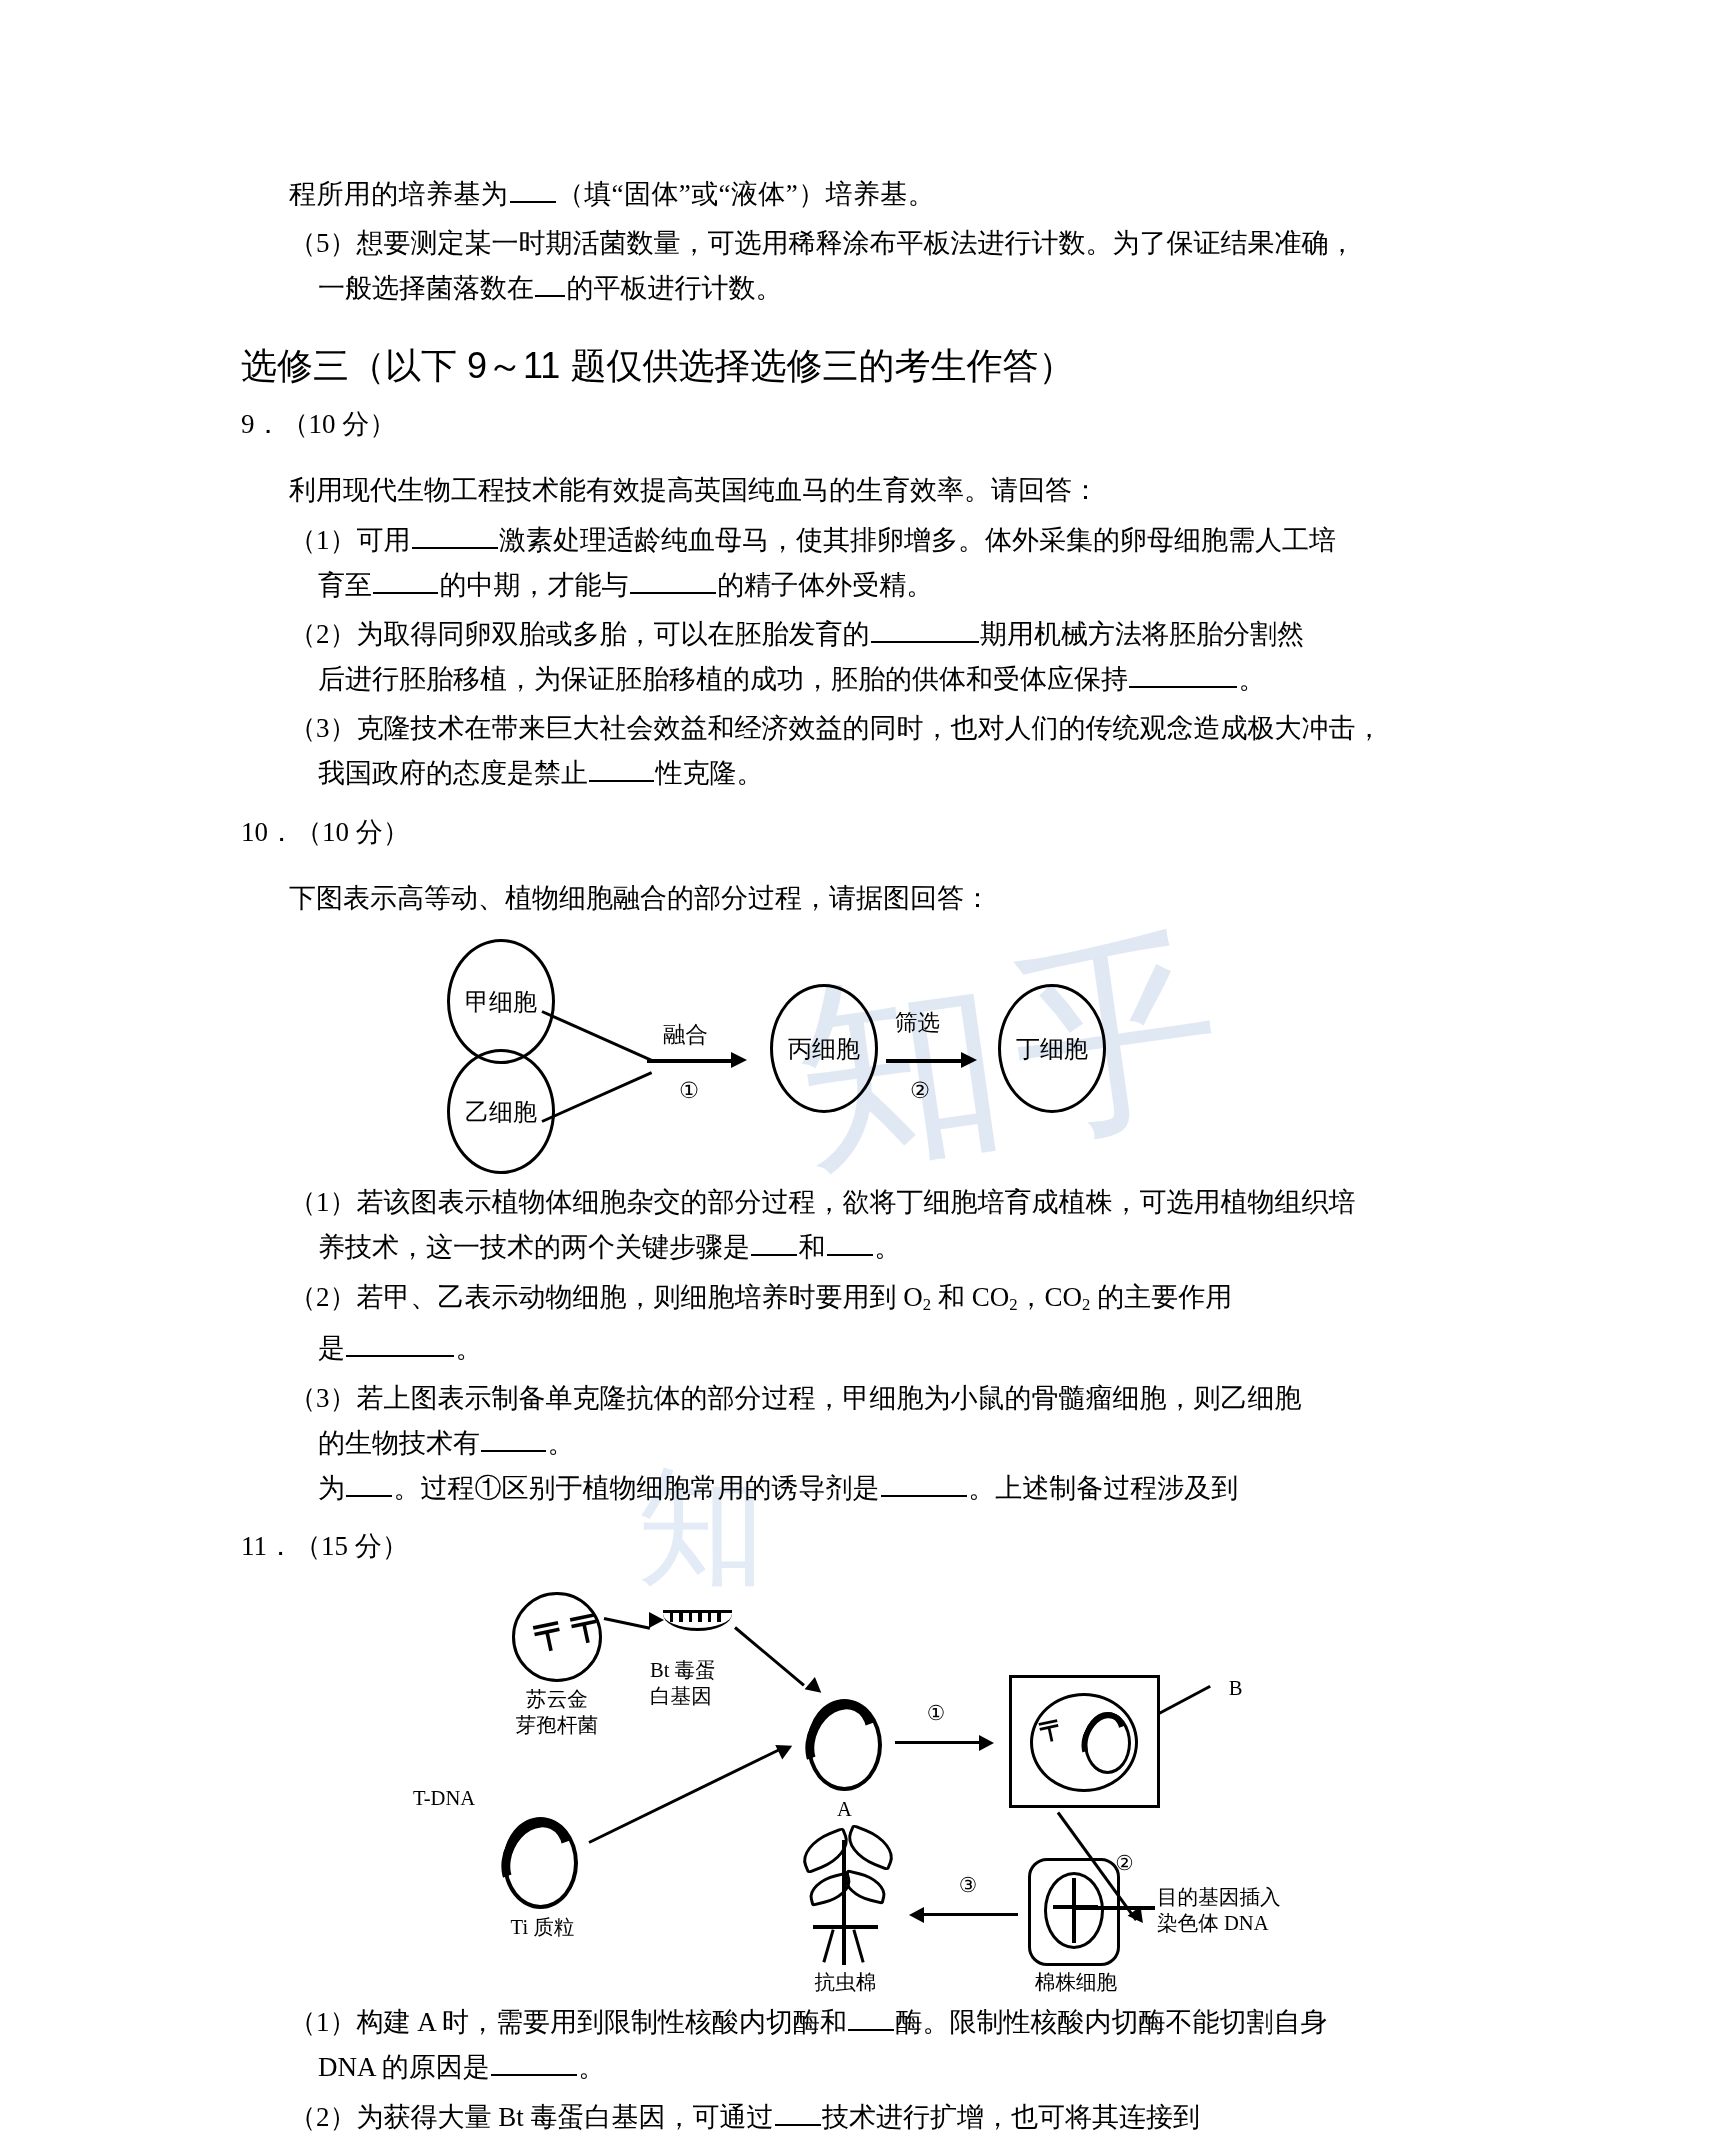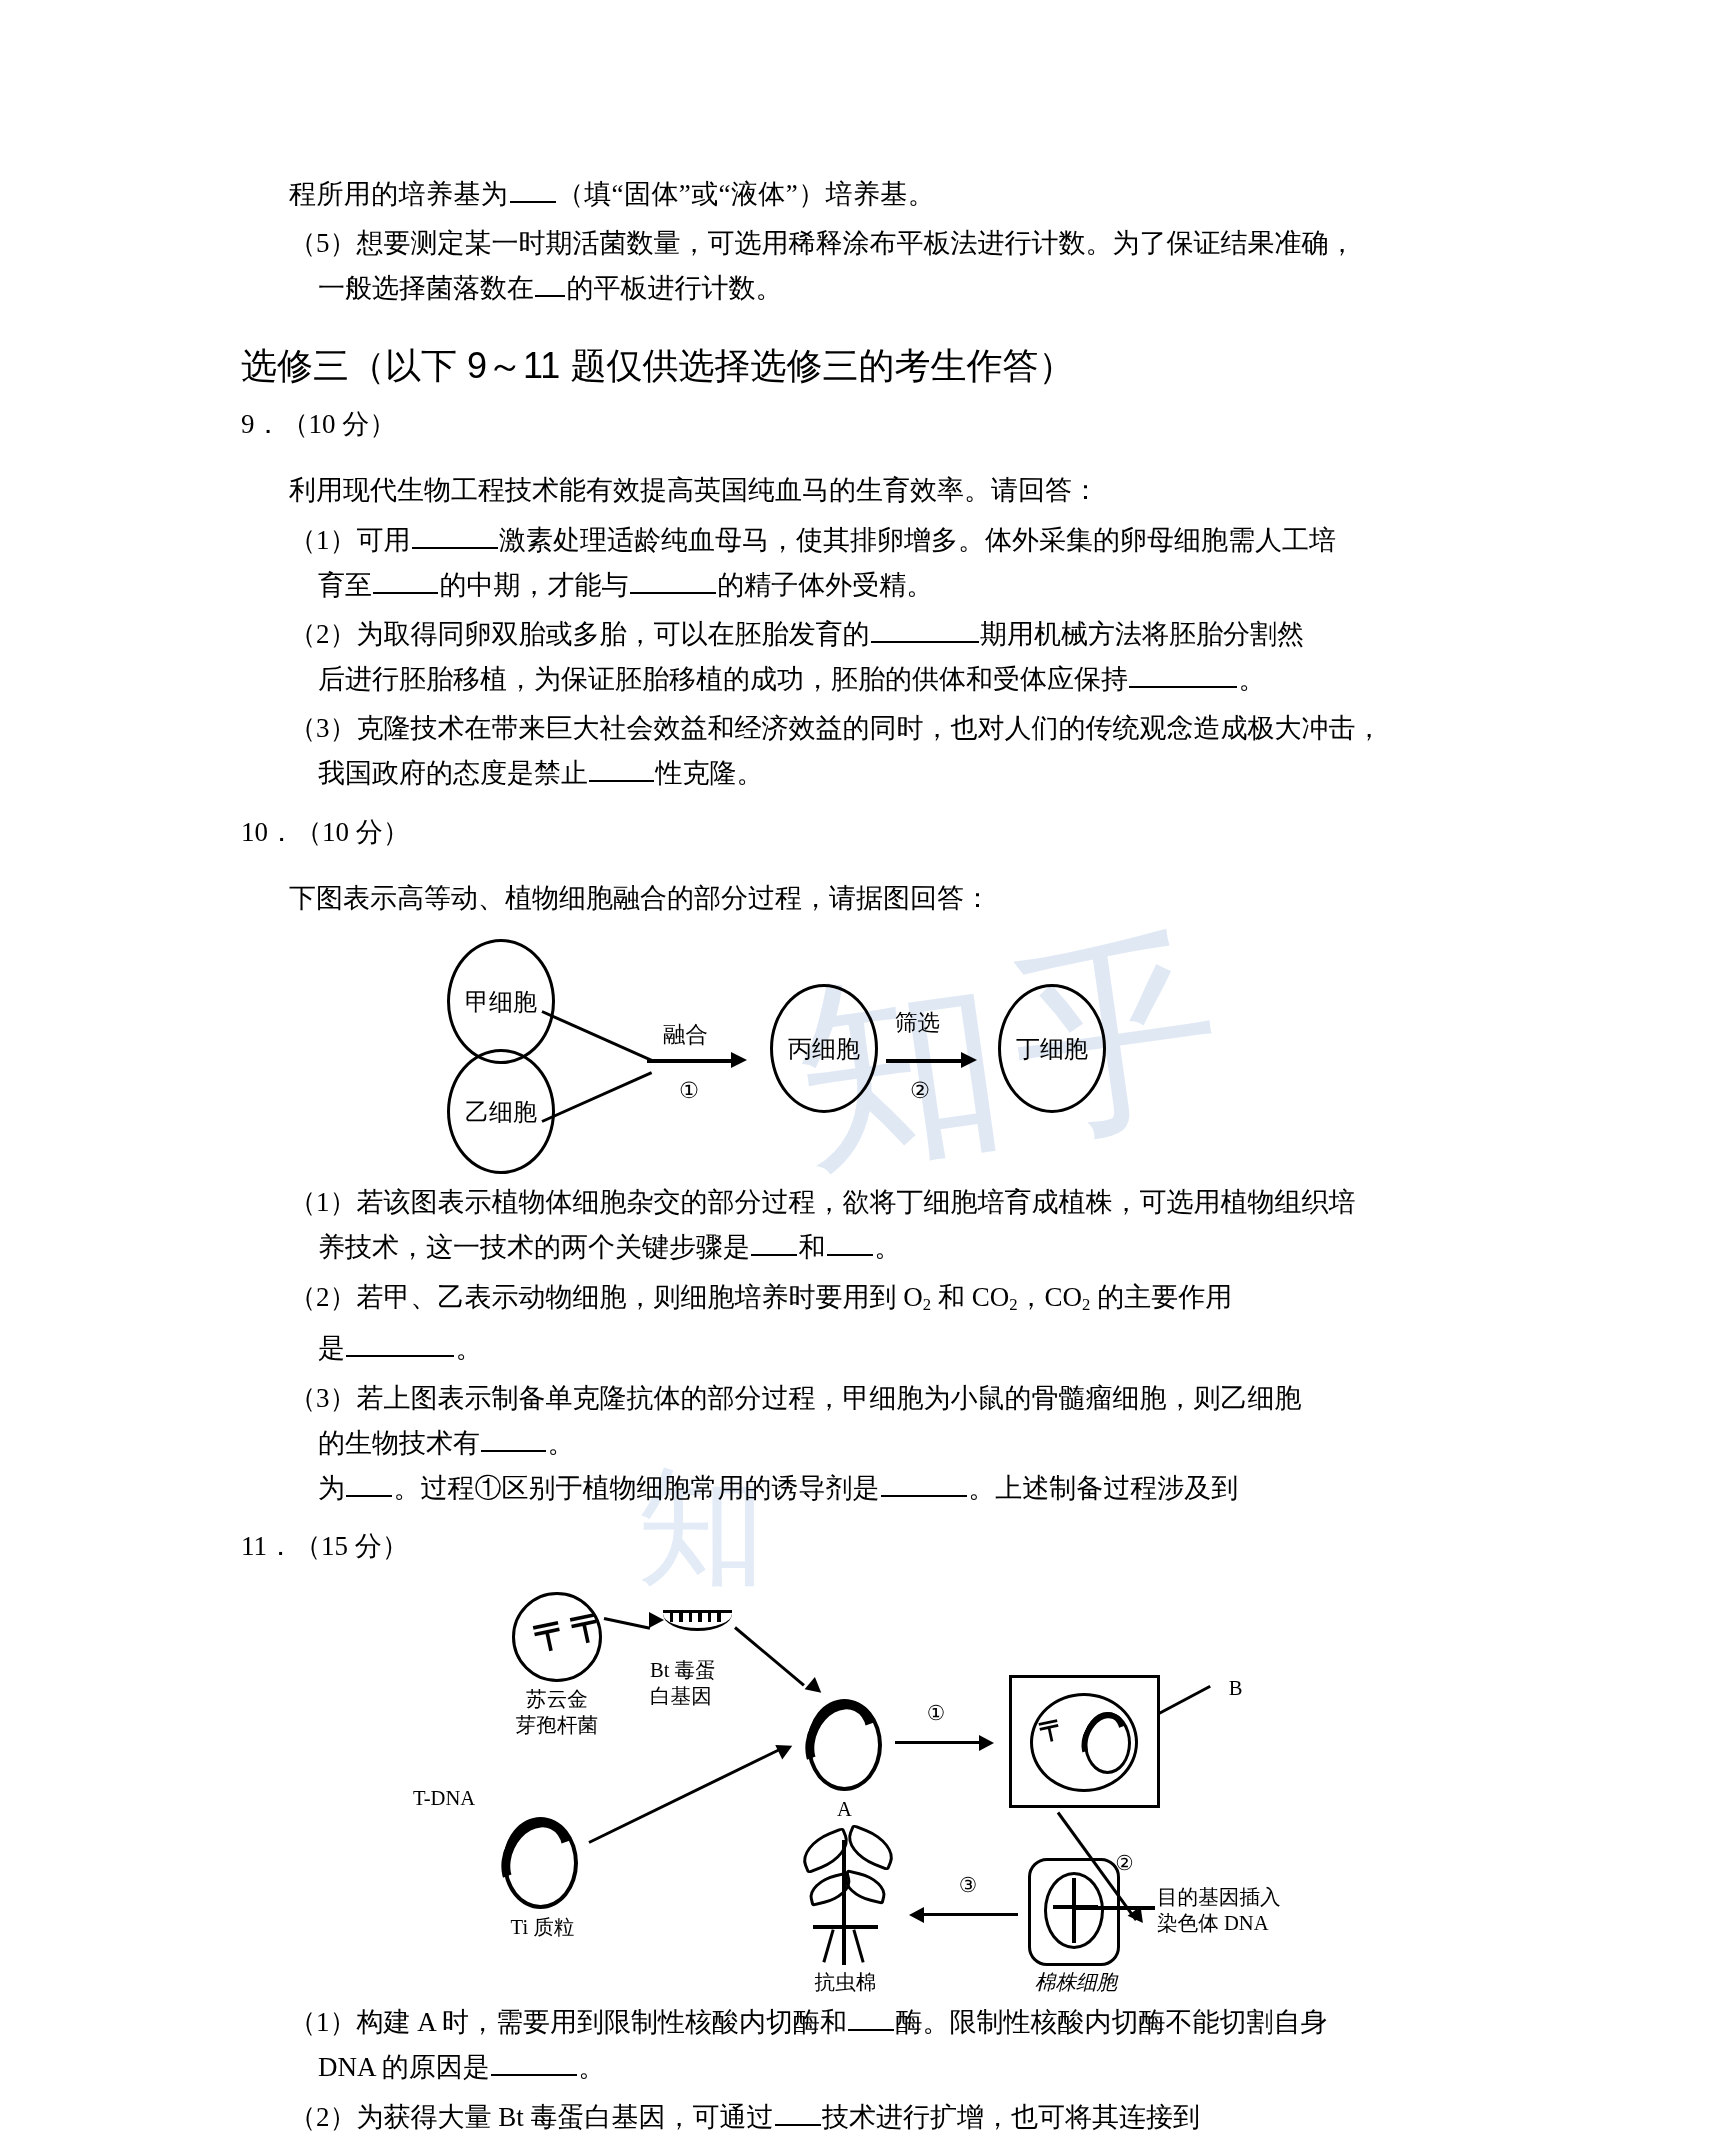--- a/index.html
+++ b/index.html
@@ -361,21 +361,21 @@
       <div class="ah-r" style="left:890px; top:326px; transform:rotate(54deg);"></div>
       <div class="cap-lbl" style="left:860px; top:267px; width:47px;">②</div>
 
       <div class="rbox" style="left:787px; top:275px; width:92px; height:108px;"></div>
       <div class="circ" style="left:803px; top:289px; width:60px; height:77px;"></div>
       <div style="position:absolute; left:831px; top:295px; width:3.9px; height:65px; background:#000;"></div>
       <div style="position:absolute; left:812px; top:322px; width:45px; height:3.9px; background:#000;"></div>
       <div style="position:absolute; left:834px; top:323px; width:80px; height:3.9px; background:#000;"></div>
       <div class="cap-lbl" style="left:916px; top:301px; width:181px; text-align:left;">目的基因插入
 染色体 DNA</div>
-      <div class="cap-lbl" style="left:779px; top:386px; width:112px;font-style:italic;">棉株细胞</div>
+      <div class="cap-lbl" style="left:779px; top:386px; width:112px;">棉株细胞</div>
 
       <div class="ar" style="left:682px; top:330px; width:95px;"></div>
       <div class="ah-l" style="left:668px; top:324px;"></div>
       <div class="cap-lbl" style="left:701px; top:289px; width:52px;">③</div>
 
       <div style="position:absolute; left:601px; top:257px; width:3.9px; height:125px; background:#000;"></div>
       <div style="position:absolute; left:572px; top:342px; width:65px; height:3.9px; background:#000;"></div>
       <div style="position:absolute; left:559px; top:252px; width:45px; height:25px; border:3.9px solid #000; border-radius:70% 10% 70% 10%; transform:rotate(-22deg);"></div>
       <div style="position:absolute; left:604px; top:249px; width:45px; height:25px; border:3.9px solid #000; border-radius:10% 70% 10% 70%; transform:rotate(22deg);"></div>
       <div style="position:absolute; left:567px; top:293px; width:38px; height:20px; border:3.4px solid #000; border-radius:70% 10% 70% 10%; transform:rotate(-14deg);"></div>

